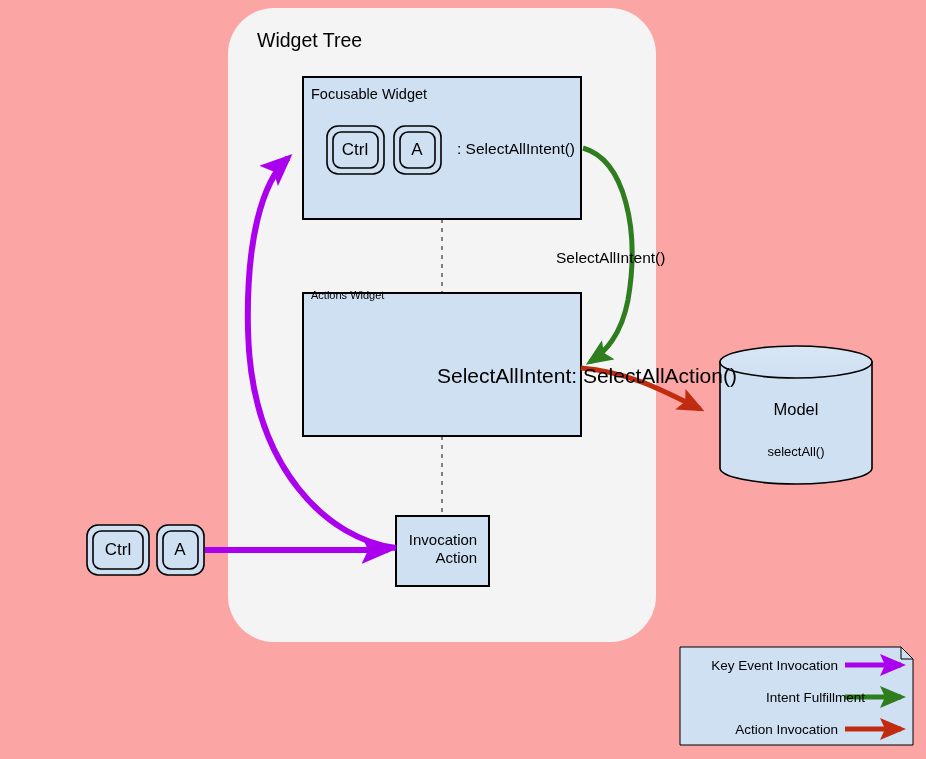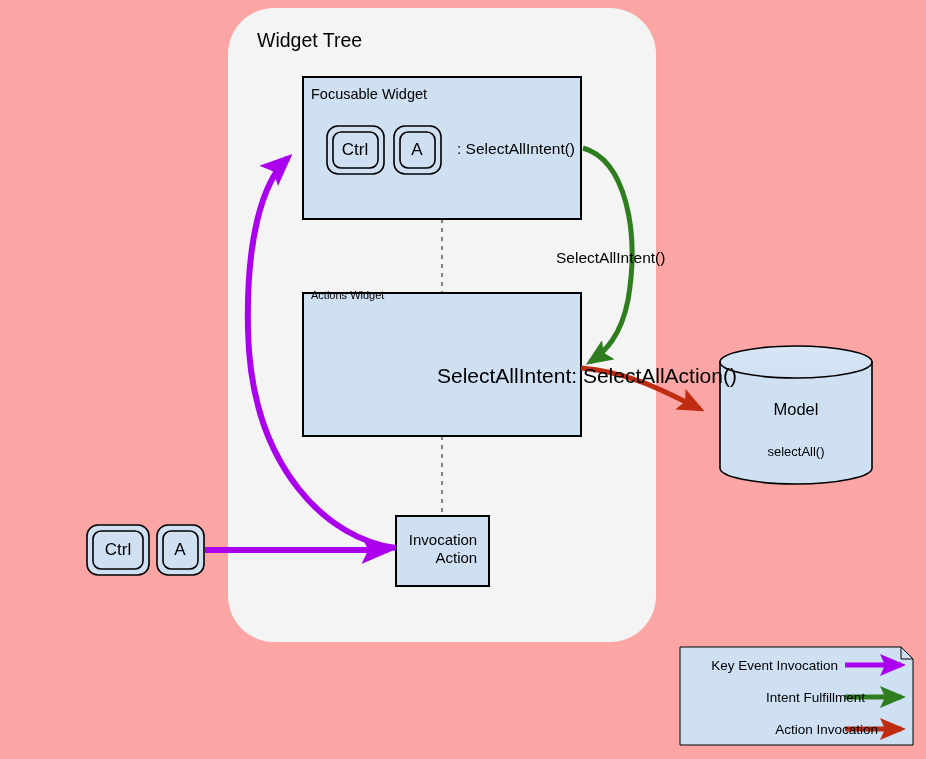--- a/index.html
+++ b/index.html
@@ -97,21 +97,21 @@
   .legend-label {
     position: absolute;
     z-index: 4;
     font-size: 13.5px;
     text-align: right;
     transform: translateX(-100%);
     white-space: nowrap;
   }
   #legend-label-0 { left: 838px; top: 658px; }
   #legend-label-1 { left: 838px; top: 690px; margin-left: 27px; }
-  #legend-label-2 { left: 838px; top: 722px; margin-left: 40px; }
+  #legend-label-2 { left: 838px; top: 722px; }
 </style>
 </head>
 <body>
 
 <div id="stage">
 
   <svg id="svg-shapes" class="layer">
     <defs>
       <linearGradient id="cyl-top-grad" x1="0" y1="0" x2="0" y2="1">
         <stop offset="0%" stop-color="#d8e6f5"></stop>

